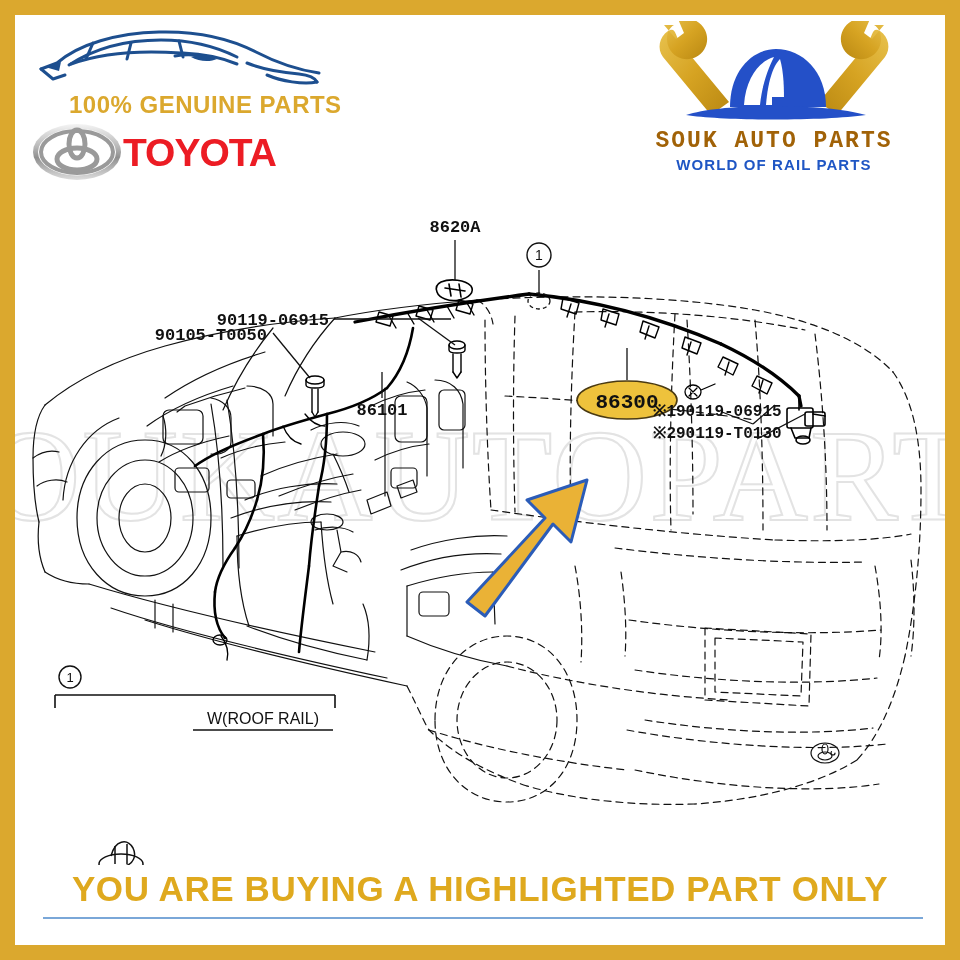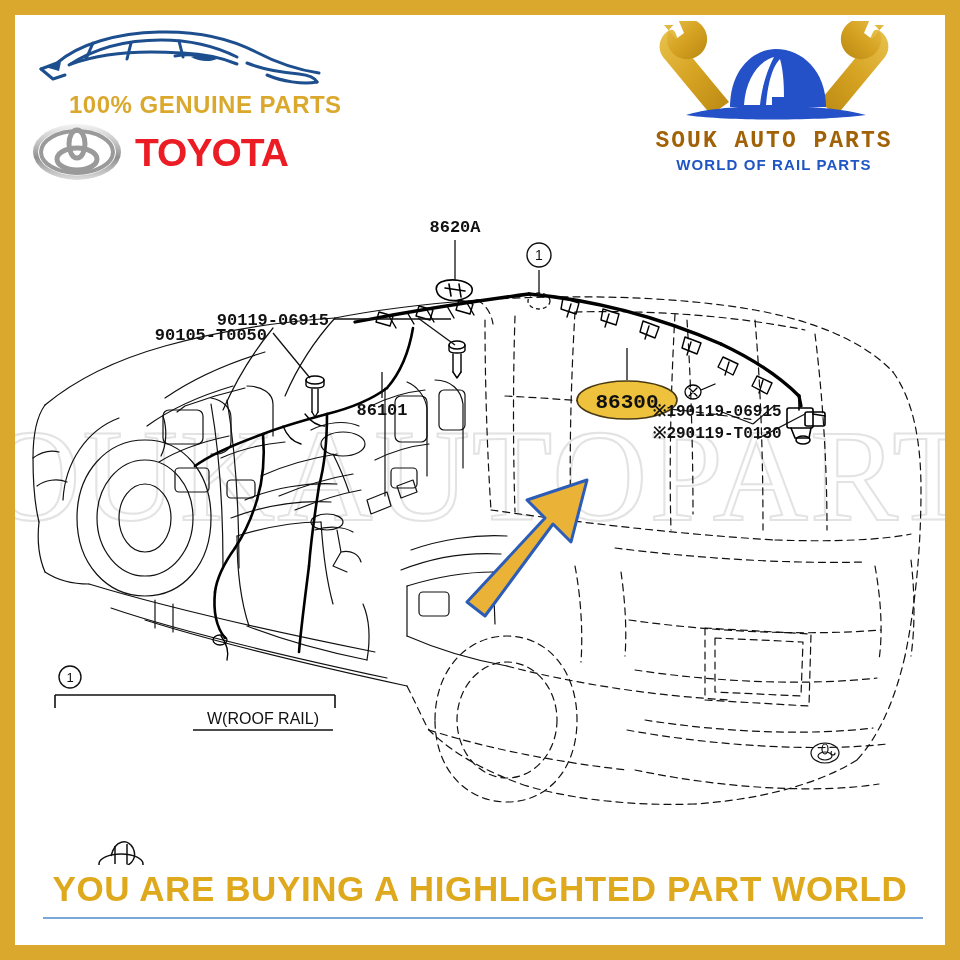--- a/index.html
+++ b/index.html
@@ -32,21 +32,21 @@
     margin-top:-4px;
     font-family:"Liberation Sans", sans-serif;
     font-weight:bold;
     font-size:24px;
     letter-spacing:0.5px;
     color:#dba82e;
     white-space:nowrap;
     margin-left:38px;
   }
   .toyota-row{
-    display:flex;align-items:center;gap:12px;margin-top:4px;
+    display:flex;align-items:center;margin-top:4px;
   }
   .toyota-word{
     font-family:"Liberation Sans", sans-serif;
     font-weight:bold;
     font-size:39px;
     color:#ec1c24;
     letter-spacing:-1px;
     line-height:1;
   }
   .hdr-right{
@@ -459,18 +459,18 @@
         <path d="M230 676 L238 678 L238 718 L230 720"></path>
       </g>
       <path d="M216 726 L216 795" stroke="#111" stroke-width="1.3" fill="none"></path>
       <text x="218" y="816" text-anchor="middle" font-family="Liberation Mono, monospace" font-size="17" font-weight="bold" fill="#111">82711-52010</text>
     </g>
 
   </svg>
   </div>
 
   <div class="footer">
-    <div class="footer-text">YOU ARE BUYING A HIGHLIGHTED PART WORLD</div>
+    <div class="footer-text">YOU ARE BUYING A HIGHLIGHTED PART ONLY</div>
     <div class="footer-rule"></div>
   </div>
 
  </div>
 </div>
 
 </body></html>

